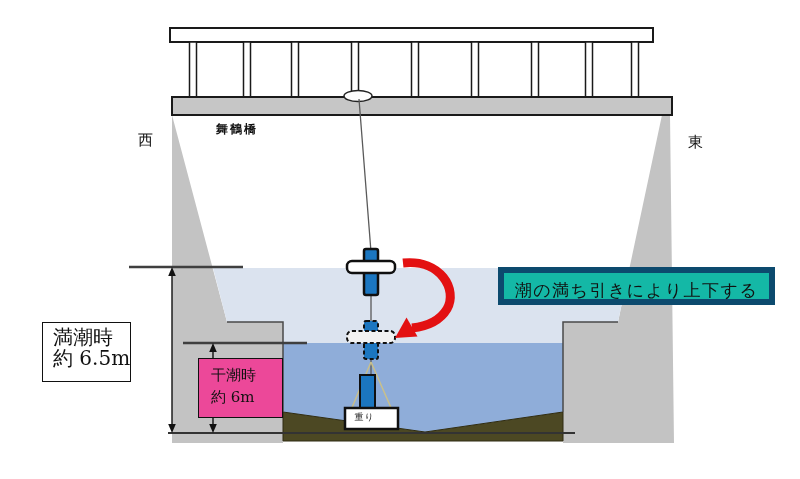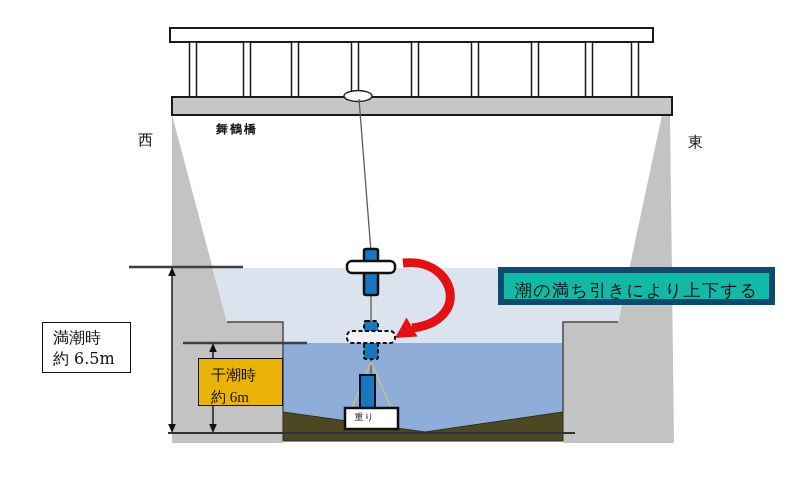--- a/index.html
+++ b/index.html
@@ -11,28 +11,28 @@
   .overlay{position:absolute;white-space:nowrap;}
   .lbl-west{left:138px;top:131px;font-size:15px;}
   .lbl-east{left:688px;top:133px;font-size:15px;}
   .lbl-bridge{left:216px;top:121px;font-size:12px;font-weight:bold;letter-spacing:2px;}
   .callout{
     left:466px;top:267px;width:277px;height:38px;
     border:6px solid #0c4a6e;background:#14b8a6;box-sizing:border-box;
     font-size:17px;letter-spacing:1.5px;text-align:center;line-height:34px;margin-left:32px;
   }
   .box-high{
-    left:42px;top:322px;width:89px;height:51px;
+    left:42px;top:322px;width:89px;height:60px;
     border:1.5px solid #111;background:#fff;box-sizing:border-box;
-    font-size:16px;line-height:21px;padding:4px 0 0 10px;
+    font-size:20px;line-height:21px;padding:4px 0 0 10px;
   }
   .box-low{
-    left:198px;top:358px;width:85px;height:48px;
-    border:1.5px solid #111;background:#eab308;box-sizing:border-box;
-    font-size:15px;line-height:22px;padding:5px 0 0 12px;font-family:Liberation Serif, serif;
+    left:198px;top:358px;width:85px;height:60px;
+    border:1.5px solid #111;background:#ec4899;box-sizing:border-box;
+    font-size:15px;line-height:22px;padding:5px 0 0 12px;
   }
   .lbl-weight{
     left:345px;top:411px;width:39px;text-align:center;
     font-size:9px;color:#1a1a1a;letter-spacing:1px;
   }
 </style>
 </head>
 <body>
 
 <div class="stage">

